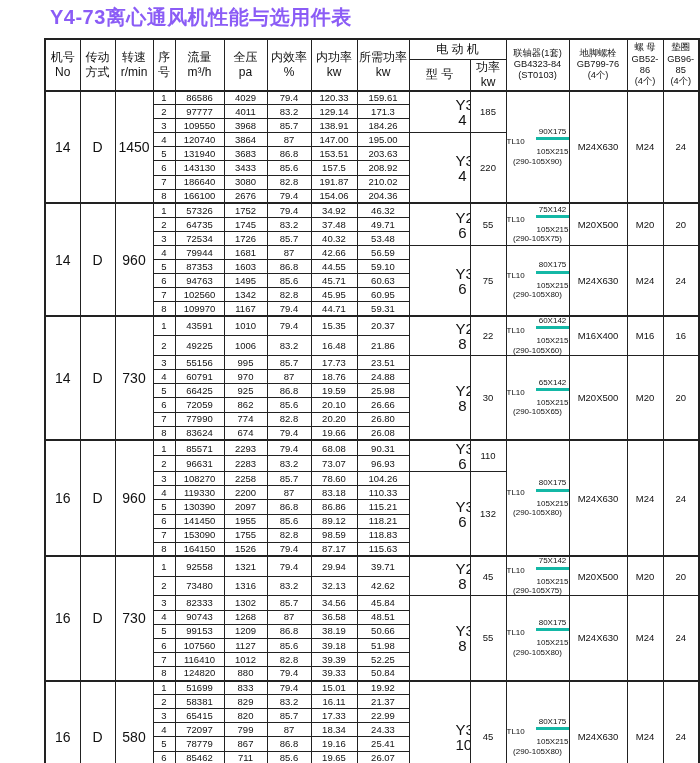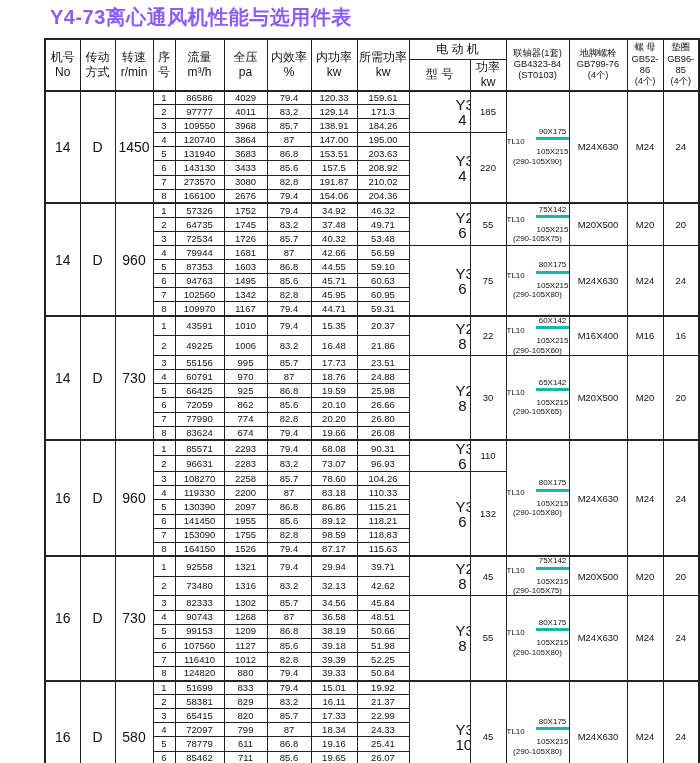--- a/index.html
+++ b/index.html
@@ -165,21 +165,21 @@
         <tr>
           <td>6</td>
           <td>143130</td>
           <td>3433</td>
           <td>85.6</td>
           <td>157.5</td>
           <td>208.92</td>
         </tr>
         <tr>
           <td>7</td>
-          <td>273570</td>
+          <td>186640</td>
           <td>3080</td>
           <td>82.8</td>
           <td>191.87</td>
           <td>210.02</td>
         </tr>
         <tr>
           <td>8</td>
           <td>166100</td>
           <td>2676</td>
           <td>79.4</td>
@@ -607,21 +607,21 @@
           <td>4</td>
           <td>72097</td>
           <td>799</td>
           <td>87</td>
           <td>18.34</td>
           <td>24.33</td>
         </tr>
         <tr>
           <td>5</td>
           <td>78779</td>
-          <td>611</td>
+          <td>867</td>
           <td>86.8</td>
           <td>19.16</td>
           <td>25.41</td>
         </tr>
         <tr>
           <td>6</td>
           <td>85462</td>
           <td>711</td>
           <td>85.6</td>
           <td>19.65</td>

